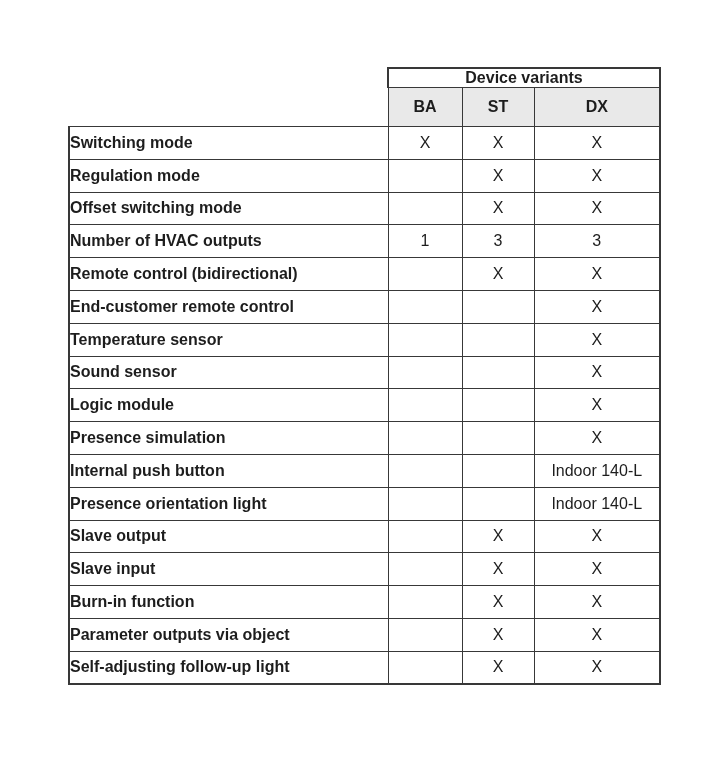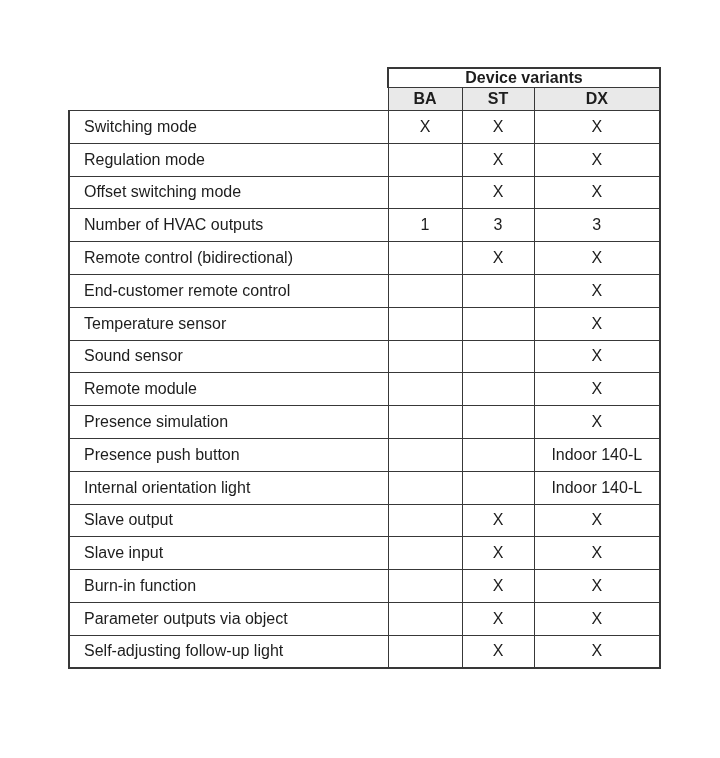--- a/index.html
+++ b/index.html
@@ -34,31 +34,31 @@
     background: #ffffff;
   }
   th.group-header {
     height: 14px;
     font-weight: bold;
     text-align: center;
     background: #ffffff;
     border-width: 2px 2px 1.5px 2px;
   }
   th.col-header {
-    height: 23px;
+    height: 39px;
     font-weight: bold;
     text-align: center;
     background: #e9e9e9;
   }
   th.col-header.edge-r { border-right-width: 2px; }
   tbody tr { height: 32.8px; }
   tbody th.row-label {
-    font-weight: normal;
+    font-weight: bold;
     text-align: left;
-    padding-left: 14px;
+    padding-left: 0;
     background: #ffffff;
     border-left-width: 2px;
   }
   tbody td.value-cell {
     text-align: center;
     background: #ffffff;
   }
   tbody td.value-cell.edge-r { border-right-width: 2px; }
   tbody tr:last-child th, tbody tr:last-child td { border-bottom-width: 2px; }
 </style>
@@ -127,39 +127,39 @@
           <td class="value-cell"></td>
           <td class="value-cell edge-r">X</td>
         </tr>
         <tr>
           <th class="row-label">Sound sensor</th>
           <td class="value-cell"></td>
           <td class="value-cell"></td>
           <td class="value-cell edge-r">X</td>
         </tr>
         <tr>
-          <th class="row-label">Remote module</th>
+          <th class="row-label">Logic module</th>
           <td class="value-cell"></td>
           <td class="value-cell"></td>
           <td class="value-cell edge-r">X</td>
         </tr>
         <tr>
           <th class="row-label">Presence simulation</th>
           <td class="value-cell"></td>
           <td class="value-cell"></td>
           <td class="value-cell edge-r">X</td>
         </tr>
         <tr>
-          <th class="row-label">Presence push button</th>
+          <th class="row-label">Internal push button</th>
           <td class="value-cell"></td>
           <td class="value-cell"></td>
           <td class="value-cell edge-r">Indoor 140-L</td>
         </tr>
         <tr>
-          <th class="row-label">Internal orientation light</th>
+          <th class="row-label">Presence orientation light</th>
           <td class="value-cell"></td>
           <td class="value-cell"></td>
           <td class="value-cell edge-r">Indoor 140-L</td>
         </tr>
         <tr>
           <th class="row-label">Slave output</th>
           <td class="value-cell"></td>
           <td class="value-cell">X</td>
           <td class="value-cell edge-r">X</td>
         </tr>

